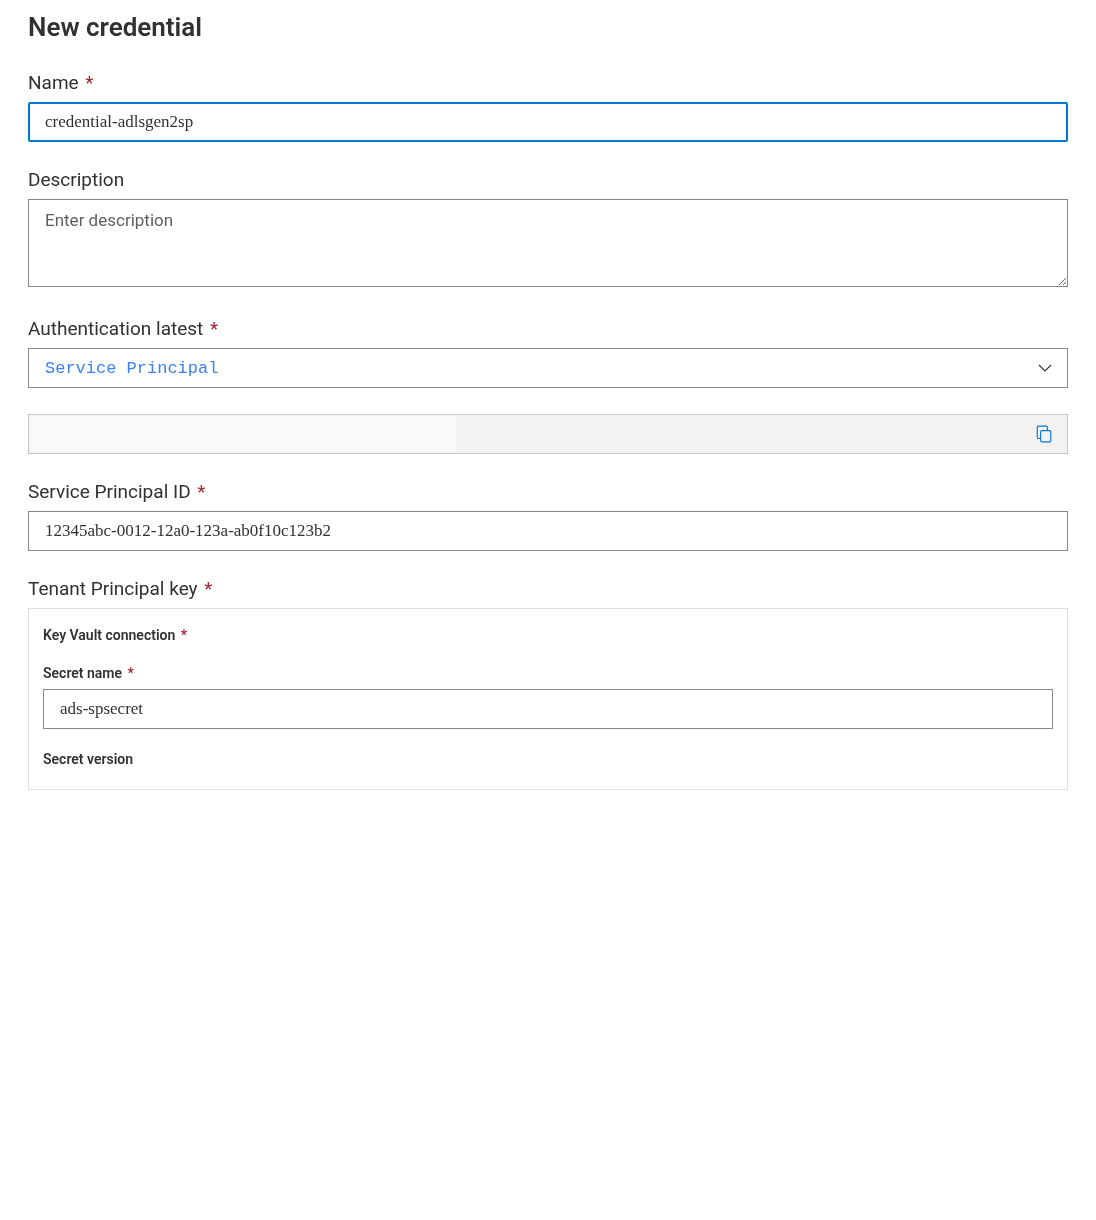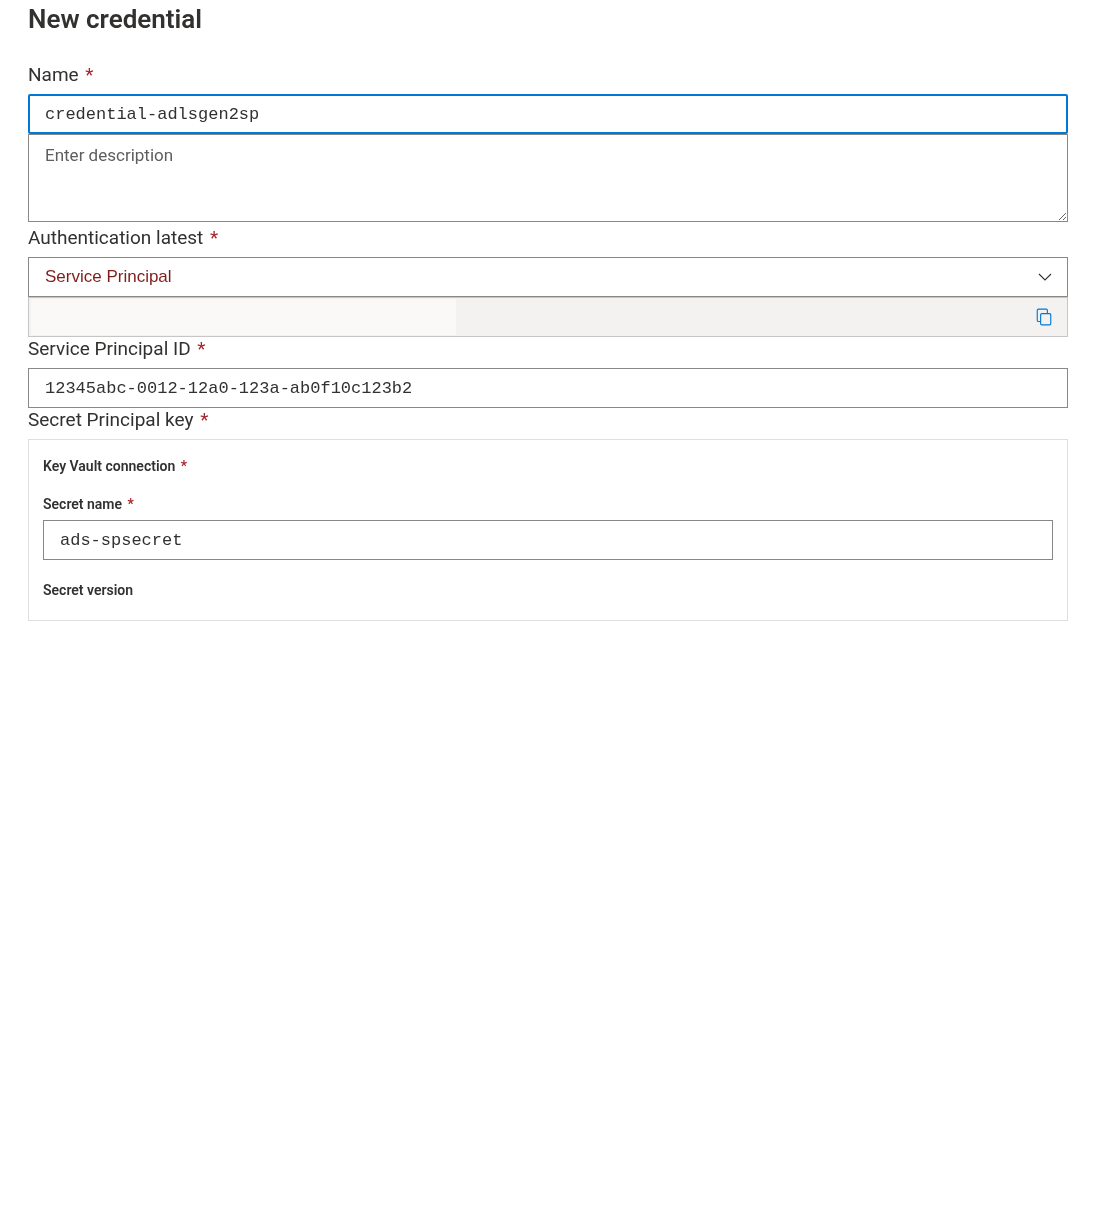--- a/index.html
+++ b/index.html
@@ -11,43 +11,44 @@
       font-family: "Segoe UI", -apple-system, BlinkMacSystemFont, Roboto, sans-serif;
       background: #fff;
       color: #323130;
       padding: 0 28px;
       width: 1096px;
     }
     h1.page-title {
       font-size: 26px;
       font-weight: 600;
       color: #323130;
-      margin-top: 4px;
+      margin-top: 12px;
       margin-bottom: 28px;
       line-height: 1.2;
     }
     .field-group {
+      margin-bottom: 26px;
     }
     .field-label {
       font-size: 19px;
       font-weight: 400;
       color: #323130;
       margin-bottom: 8px;
       display: block;
     }
     .required {
       color: #a4262c;
       margin-left: 2px;
     }
     .text-input {
       width: 100%;
       height: 40px;
       padding: 0 16px;
       font-size: 17px;
-      font-family: Liberation Mono, monospace;
+      font-family: Liberation Serif, serif;
       color: #323130;
       border: 1px solid #8a8886;
       background: #fff;
       outline: none;
     }
     .text-input.focused {
       border: 2px solid #0078d4;
       border-radius: 2px;
       padding: 0 15px;
     }
@@ -71,22 +72,22 @@
     }
     .select-wrapper {
       position: relative;
       width: 100%;
     }
     .select-input {
       width: 100%;
       height: 40px;
       padding: 0 40px 0 16px;
       font-size: 17px;
-      font-family: Liberation Sans, sans-serif;
-      color: #7f1d1d;
+      font-family: Liberation Mono, monospace;
+      color: #3b82f6;
       border: 1px solid #8a8886;
       background: #fff;
       outline: none;
       appearance: none;
       cursor: pointer;
       text-align: left;
     }
     .chevron-icon {
       position: absolute;
       right: 14px;
@@ -147,20 +148,21 @@
 
 <div class="field-group">
   <label class="field-label">
     <span>Name</span>
     <span class="required">*</span>
   </label>
   <input type="text" class="text-input focused" value="credential-adlsgen2sp" style="">
 </div>
 
 <div class="field-group">
+  <label class="field-label">Description</label>
   <textarea class="textarea-input" placeholder="Enter description" style=""></textarea>
 </div>
 
 <div class="field-group">
   <label class="field-label">
     <span>Authentication latest</span>
     <span class="required">*</span>
   </label>
   <div class="select-wrapper">
     <button type="button" class="select-input">Service Principal</button>
@@ -183,21 +185,21 @@
 <div class="field-group">
   <label class="field-label">
     <span>Service Principal ID</span>
     <span class="required">*</span>
   </label>
   <input type="text" class="text-input" value="12345abc-0012-12a0-123a-ab0f10c123b2" style="">
 </div>
 
 <div class="field-group">
   <label class="field-label">
-    <span>Secret Principal key</span>
+    <span>Tenant Principal key</span>
     <span class="required">*</span>
   </label>
   <div class="nested-panel">
 
     <div class="field-group">
       <label class="nested-label">
         <span>Key Vault connection</span>
         <span class="required">*</span>
       </label>
     </div>

